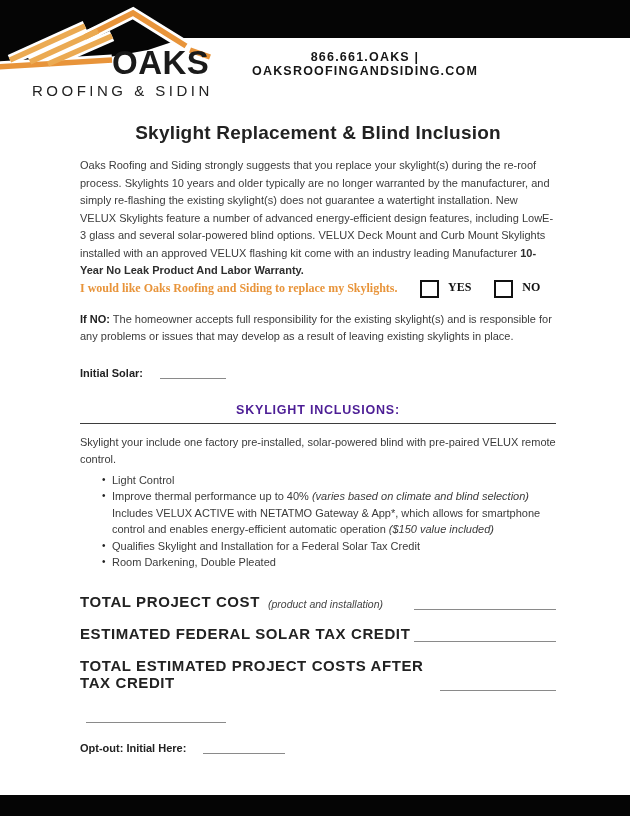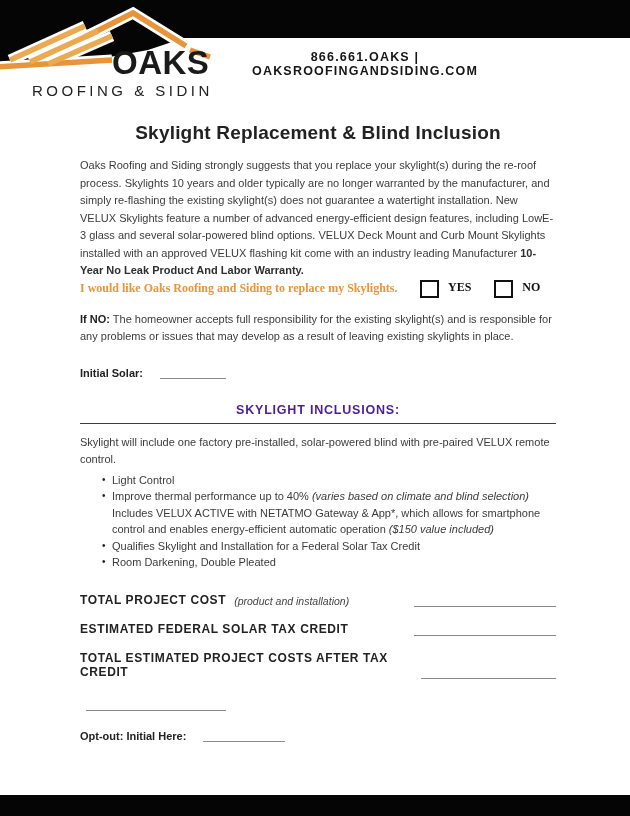--- a/index.html
+++ b/index.html
@@ -30,21 +30,21 @@
   hr{border:none;border-top:1.5px solid #3d3d3d;margin:6px 0 0 0;}
   .inc-intro{margin-top:10px;}
   .benefits-h{margin-top:14px;font-weight:bold;color:#222;}
   ul{margin:3px 0 0 0;padding:0 0 0 22px;list-style:none;}
   ul li{font-size:11px;line-height:16.5px;position:relative;padding-left:10px;}
   ul li.bulleted:before{content:"•";position:absolute;left:0;top:0;font-size:10px;color:#222;}
   ul li.cont{padding-left:10px;}
   li i, .note{font-style:italic;}
   .costs{margin-top:22px;}
   .cost-row{display:flex;align-items:flex-end;margin-bottom:15px;}
-  .cost-label{font-weight:bold;font-size:12px;color:#222;letter-spacing:.6px;}
+  .cost-label{font-weight:bold;font-size:15px;color:#222;letter-spacing:.6px;}
   .cost-note{font-style:italic;font-size:10.5px;margin-left:8px;color:#444;}
   .cost-line{margin-left:auto;width:142px;border-bottom:1px solid #8a8a8a;height:12px;}
   .optout{margin-top:12px;position:relative;}
   .optout .blank{width:140px;margin-left:6px;}
   .optout-initial{margin-top:18px;font-size:11px;font-weight:bold;color:#222;}
   .optout-initial .blank{width:82px;margin-left:14px;}
   .bottombar{position:absolute;left:0;bottom:0;width:630px;height:21px;background:#050505;}
 </style>
 </head>
 <body>
@@ -95,21 +95,21 @@
     <p class="ifno"><strong>If NO:</strong><span> The homeowner accepts full responsibility for the existing skylight(s) and is responsible for any problems or issues that may develop as a result of leaving existing skylights in place.</span></p>
 
     <div class="initial-row">
       <span>Initial Solar:</span>
       <span class="blank"></span>
     </div>
 
     <h2 class="section-h">SKYLIGHT INCLUSIONS:</h2>
     <hr>
 
-    <p class="inc-intro">Skylight will include one factory pre-installed, solar-powered blind with pre-paired VELUX remote control.</p>
+    <p class="inc-intro">Skylight your include one factory pre-installed, solar-powered blind with pre-paired VELUX remote control.</p>
 
     <ul>
       <li class="bulleted"><span>Light Control</span></li>
       <li class="bulleted"><span>Improve thermal performance up to 40% </span><i>(varies based on climate and blind selection)</i></li>
       <li class="cont"><span>Includes VELUX ACTIVE with NETATMO Gateway &amp; App*, which allows for smartphone control and enables energy-efficient automatic operation </span><i>($150 value included)</i></li>
       <li class="bulleted"><span>Qualifies Skylight and Installation for a Federal Solar Tax Credit</span></li>
       <li class="bulleted"><span>Room Darkening, Double Pleated</span></li>
     </ul>
 
     <div class="costs">

